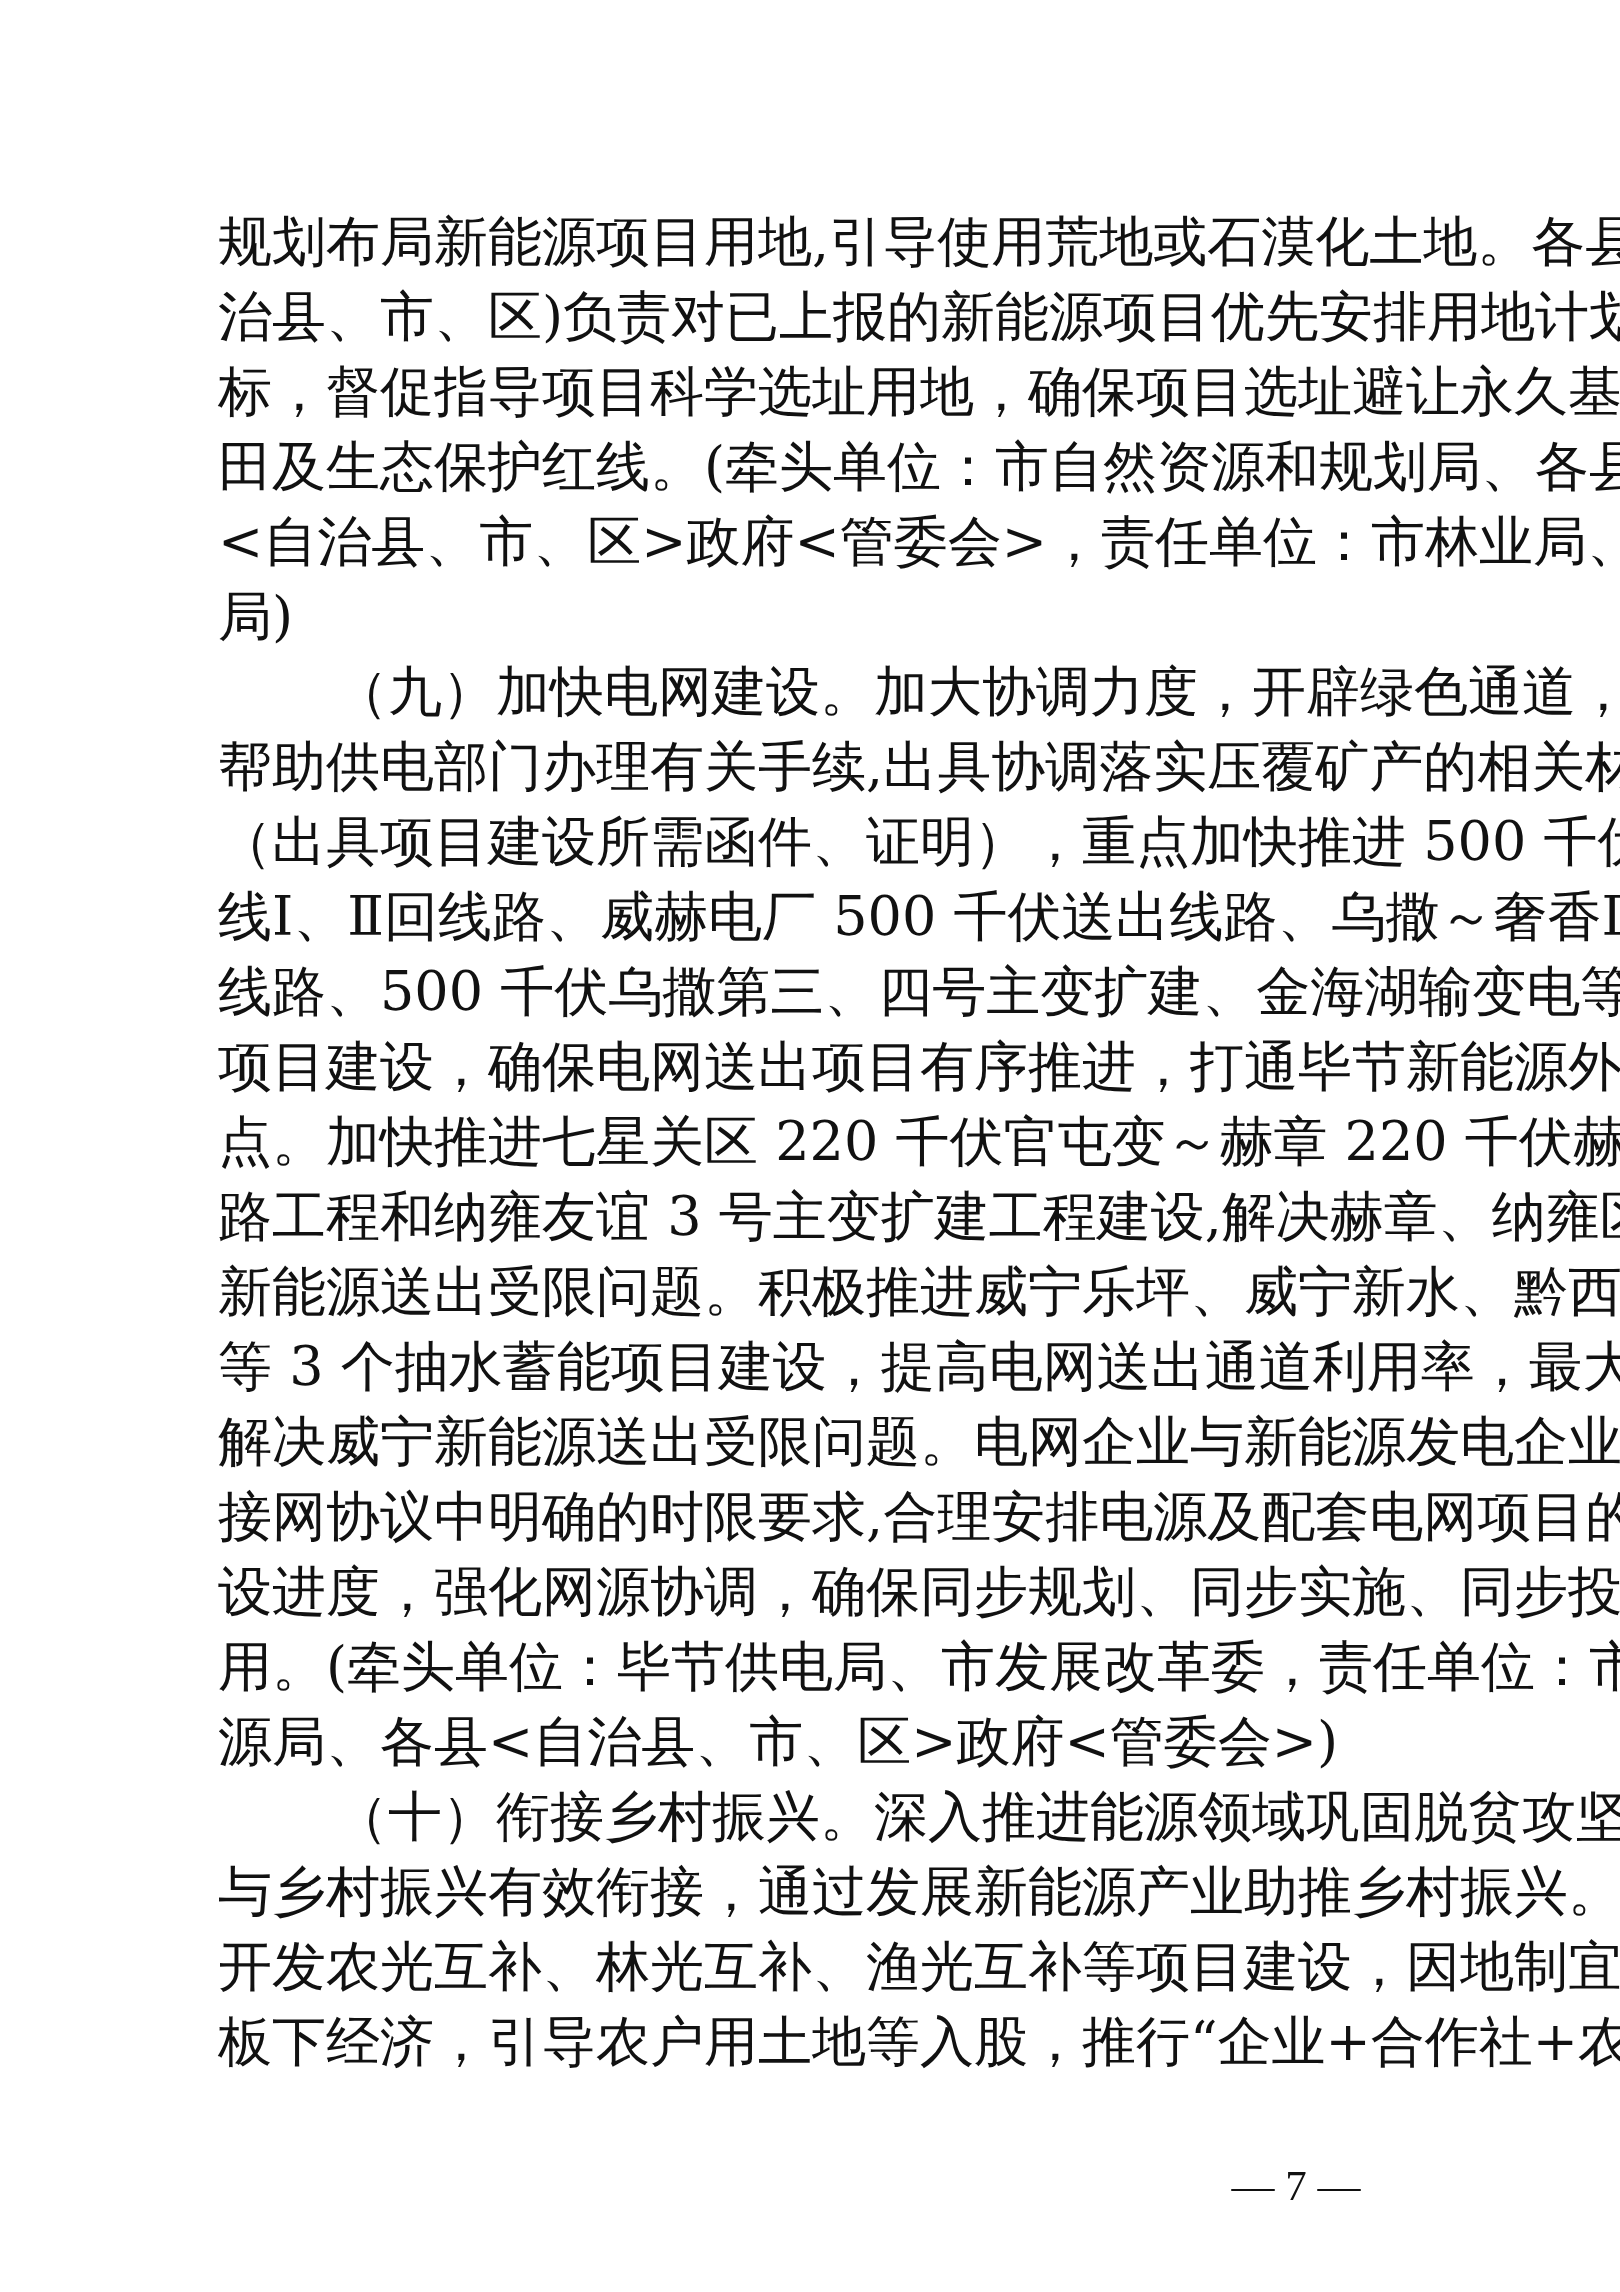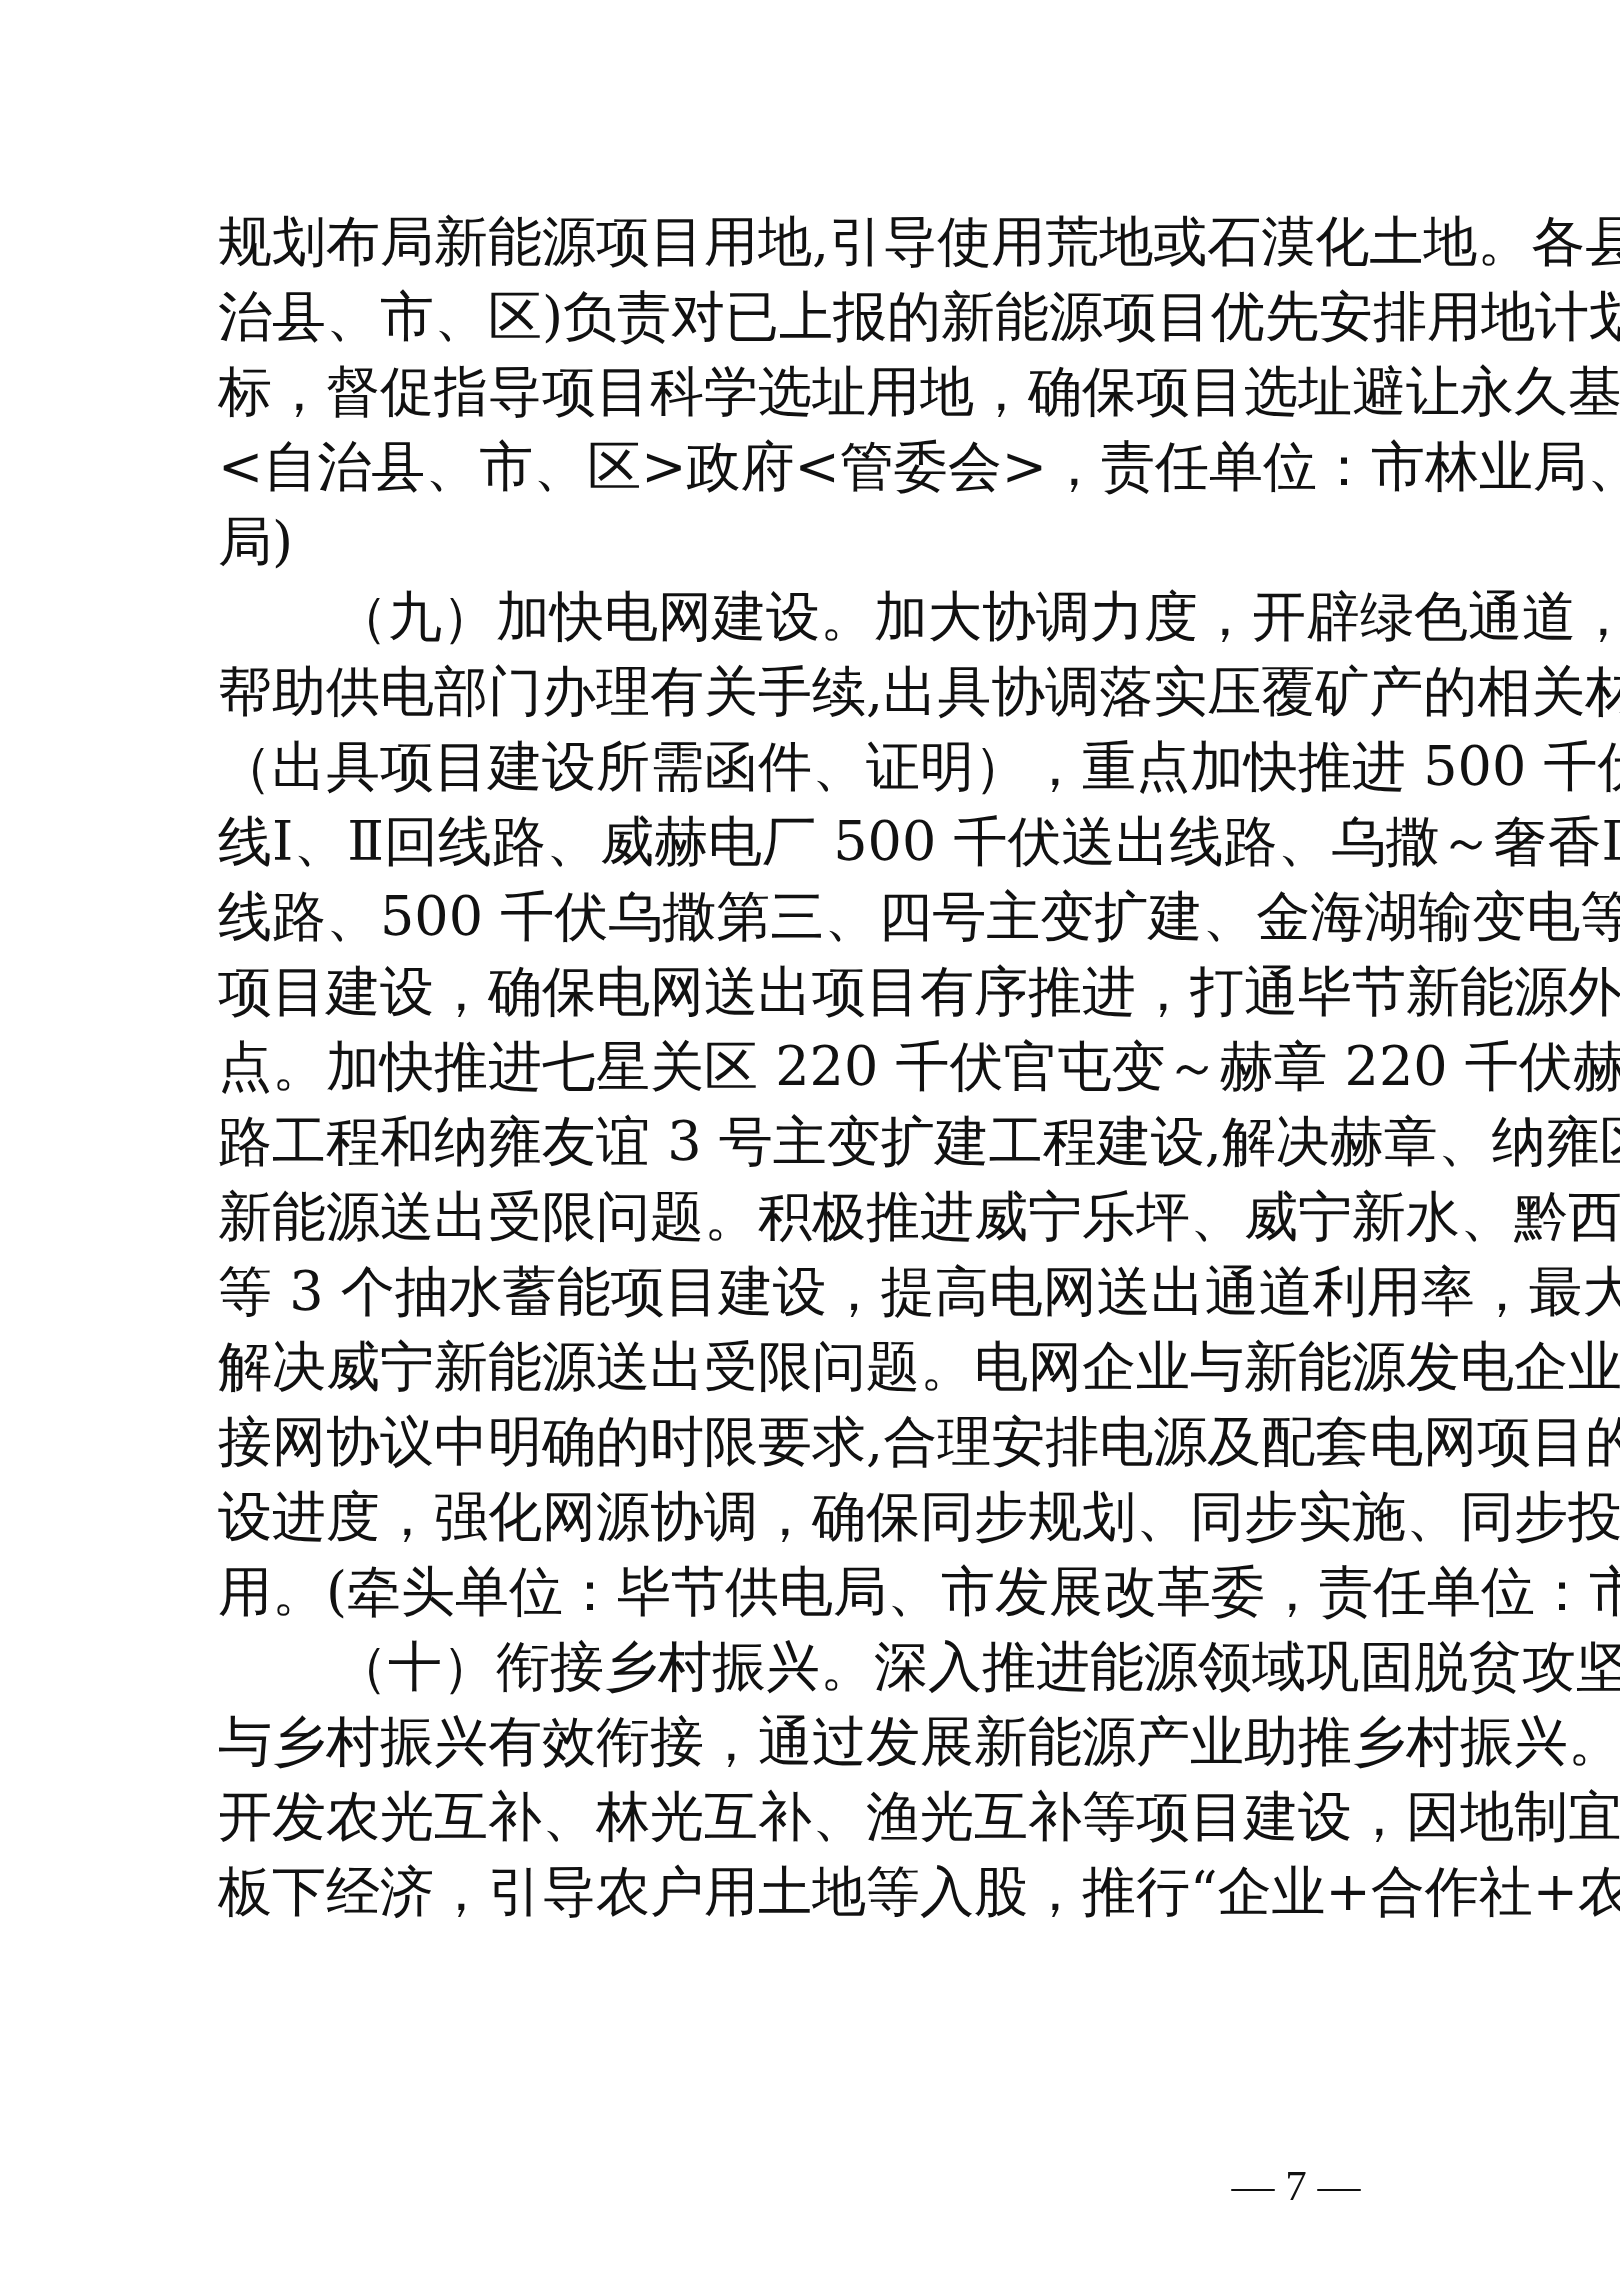--- a/index.html
+++ b/index.html
@@ -60,37 +60,39 @@
   </style>
 </head>
 <body>
 
 <div class="page">
   <div class="body-text">
 
     <span class="line">规划布局新能源项目用地,引导使用荒地或石漠化土地。各县(自</span>
     <span class="line">治县、市、区)负责对已上报的新能源项目优先安排用地计划指</span>
     <span class="line">标，督促指导项目科学选址用地，确保项目选址避让永久基本农</span>
+    <span class="line">田及生态保护红线。(牵头单位：市自然资源和规划局、各县</span>
     <span class="line">&lt;自治县、市、区&gt;政府&lt;管委会&gt;，责任单位：市林业局、市能源</span>
     <span class="line last">局)</span>
 
     <span class="line indent">（九）加快电网建设。加大协调力度，开辟绿色通道，及时</span>
     <span class="line">帮助供电部门办理有关手续,出具协调落实压覆矿产的相关材料</span>
     <span class="line">（出具项目建设所需函件、证明），重点加快推进 500 千伏奢鸭</span>
     <span class="line">线Ⅰ、Ⅱ回线路、威赫电厂 500 千伏送出线路、乌撒～奢香Ⅱ回</span>
     <span class="line">线路、500 千伏乌撒第三、四号主变扩建、金海湖输变电等重点</span>
     <span class="line">项目建设，确保电网送出项目有序推进，打通毕节新能源外送堵</span>
     <span class="line">点。加快推进七星关区 220 千伏官屯变～赫章 220 千伏赫章变线</span>
     <span class="line">路工程和纳雍友谊 3 号主变扩建工程建设,解决赫章、纳雍区域</span>
     <span class="line">新能源送出受限问题。积极推进威宁乐坪、威宁新水、黔西新仁</span>
     <span class="line">等 3 个抽水蓄能项目建设，提高电网送出通道利用率，最大程度</span>
     <span class="line">解决威宁新能源送出受限问题。电网企业与新能源发电企业根据</span>
     <span class="line">接网协议中明确的时限要求,合理安排电源及配套电网项目的建</span>
     <span class="line">设进度，强化网源协调，确保同步规划、同步实施、同步投入使</span>
     <span class="line">用。(牵头单位：毕节供电局、市发展改革委，责任单位：市能</span>
+    <span class="line last">源局、各县&lt;自治县、市、区&gt;政府&lt;管委会&gt;)</span>
 
     <span class="line indent">（十）衔接乡村振兴。深入推进能源领域巩固脱贫攻坚成果</span>
     <span class="line">与乡村振兴有效衔接，通过发展新能源产业助推乡村振兴。积极</span>
     <span class="line">开发农光互补、林光互补、渔光互补等项目建设，因地制宜发展</span>
     <span class="line">板下经济，引导农户用土地等入股，推行“企业+合作社+农户”</span>
   </div>
 
   <div class="page-number">— 7 —</div>
 </div>
 

